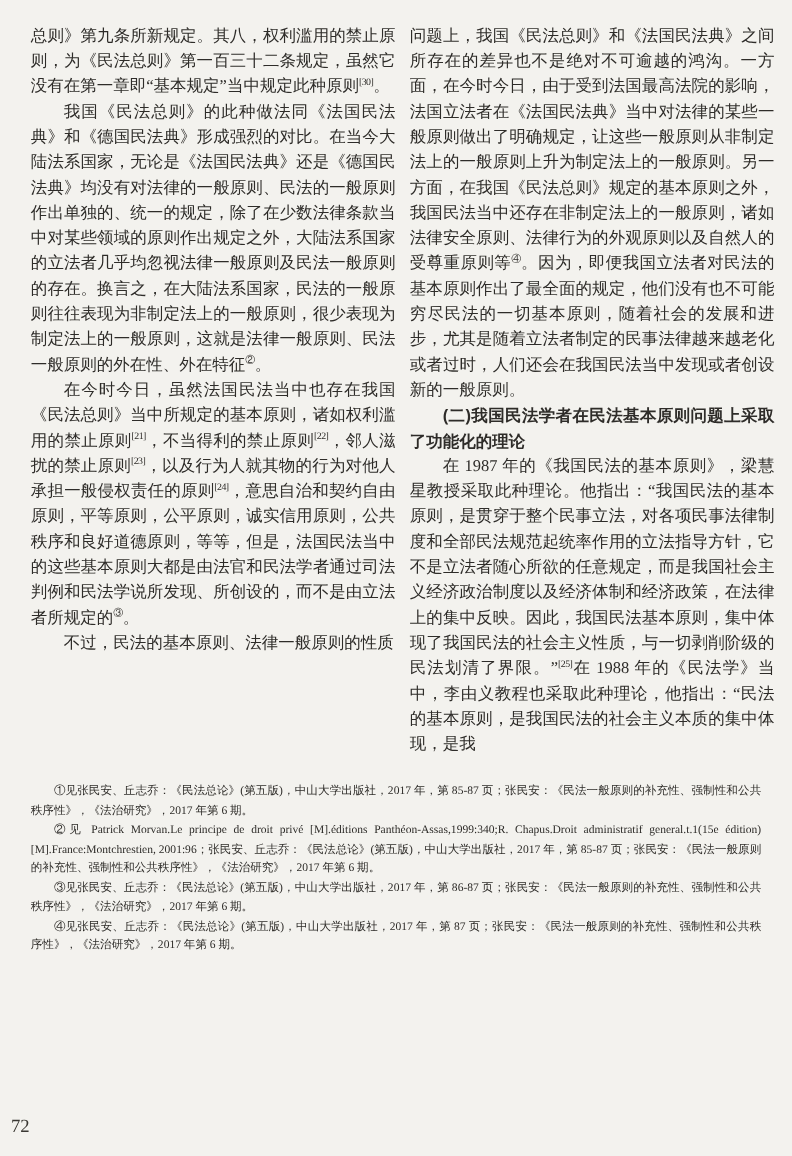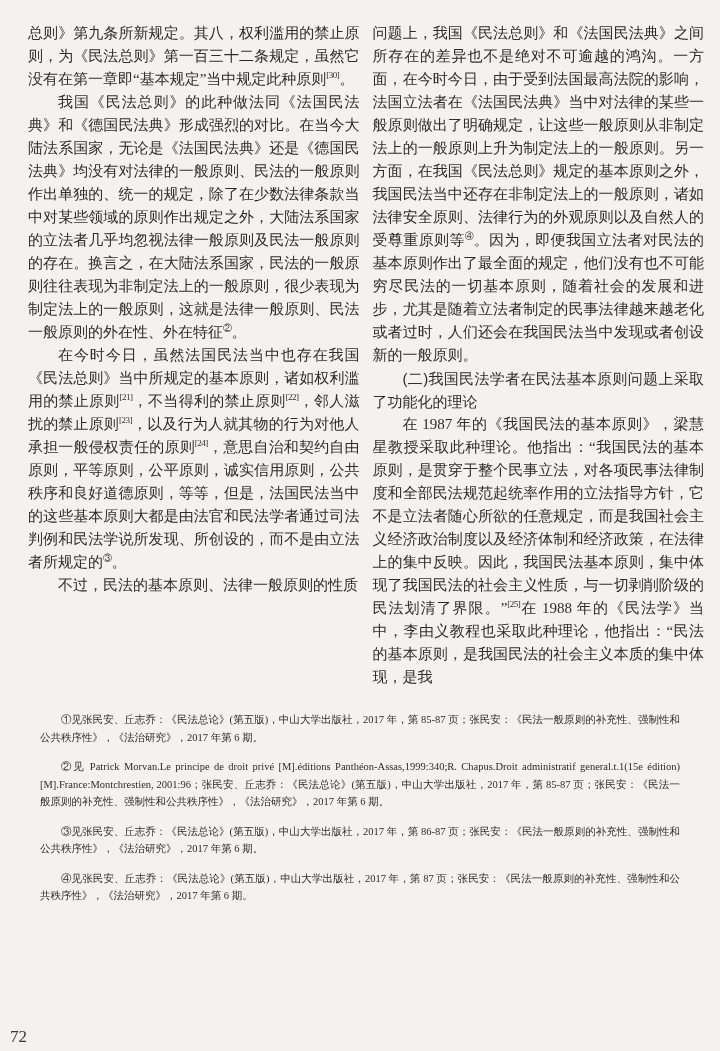--- a/index.html
+++ b/index.html
@@ -30,43 +30,43 @@
   }
   .col p{
     margin:0;
     text-indent:2em;
   }
   .col p.noindent{
     text-indent:0;
   }
   .col p.heading{
     font-family:"Liberation Sans","DejaVu Sans",sans-serif;
-    font-weight:normal;
+    font-weight:bold;
   }
   sup{
     font-size:0.60em;
     line-height:0;
     vertical-align:super;
     letter-spacing:-0.5px;
   }
   .footnotes{
     margin-top:22px;
     width:664px;
     font-size:10.5px;
     line-height:17.5px;
     text-align:justify;
   }
   .footnotes p{
-    margin:12px;
+    margin:0;
     text-indent:2em;
   }
   .page-number{
     position:absolute;
     left:10px;
-    bottom:4px;
+    bottom:17px;
     font-size:17px;
     color:#3a3833;
   }
 </style>
 </head>
 <body>
 
 <div class="page">
 
   <div class="main">

